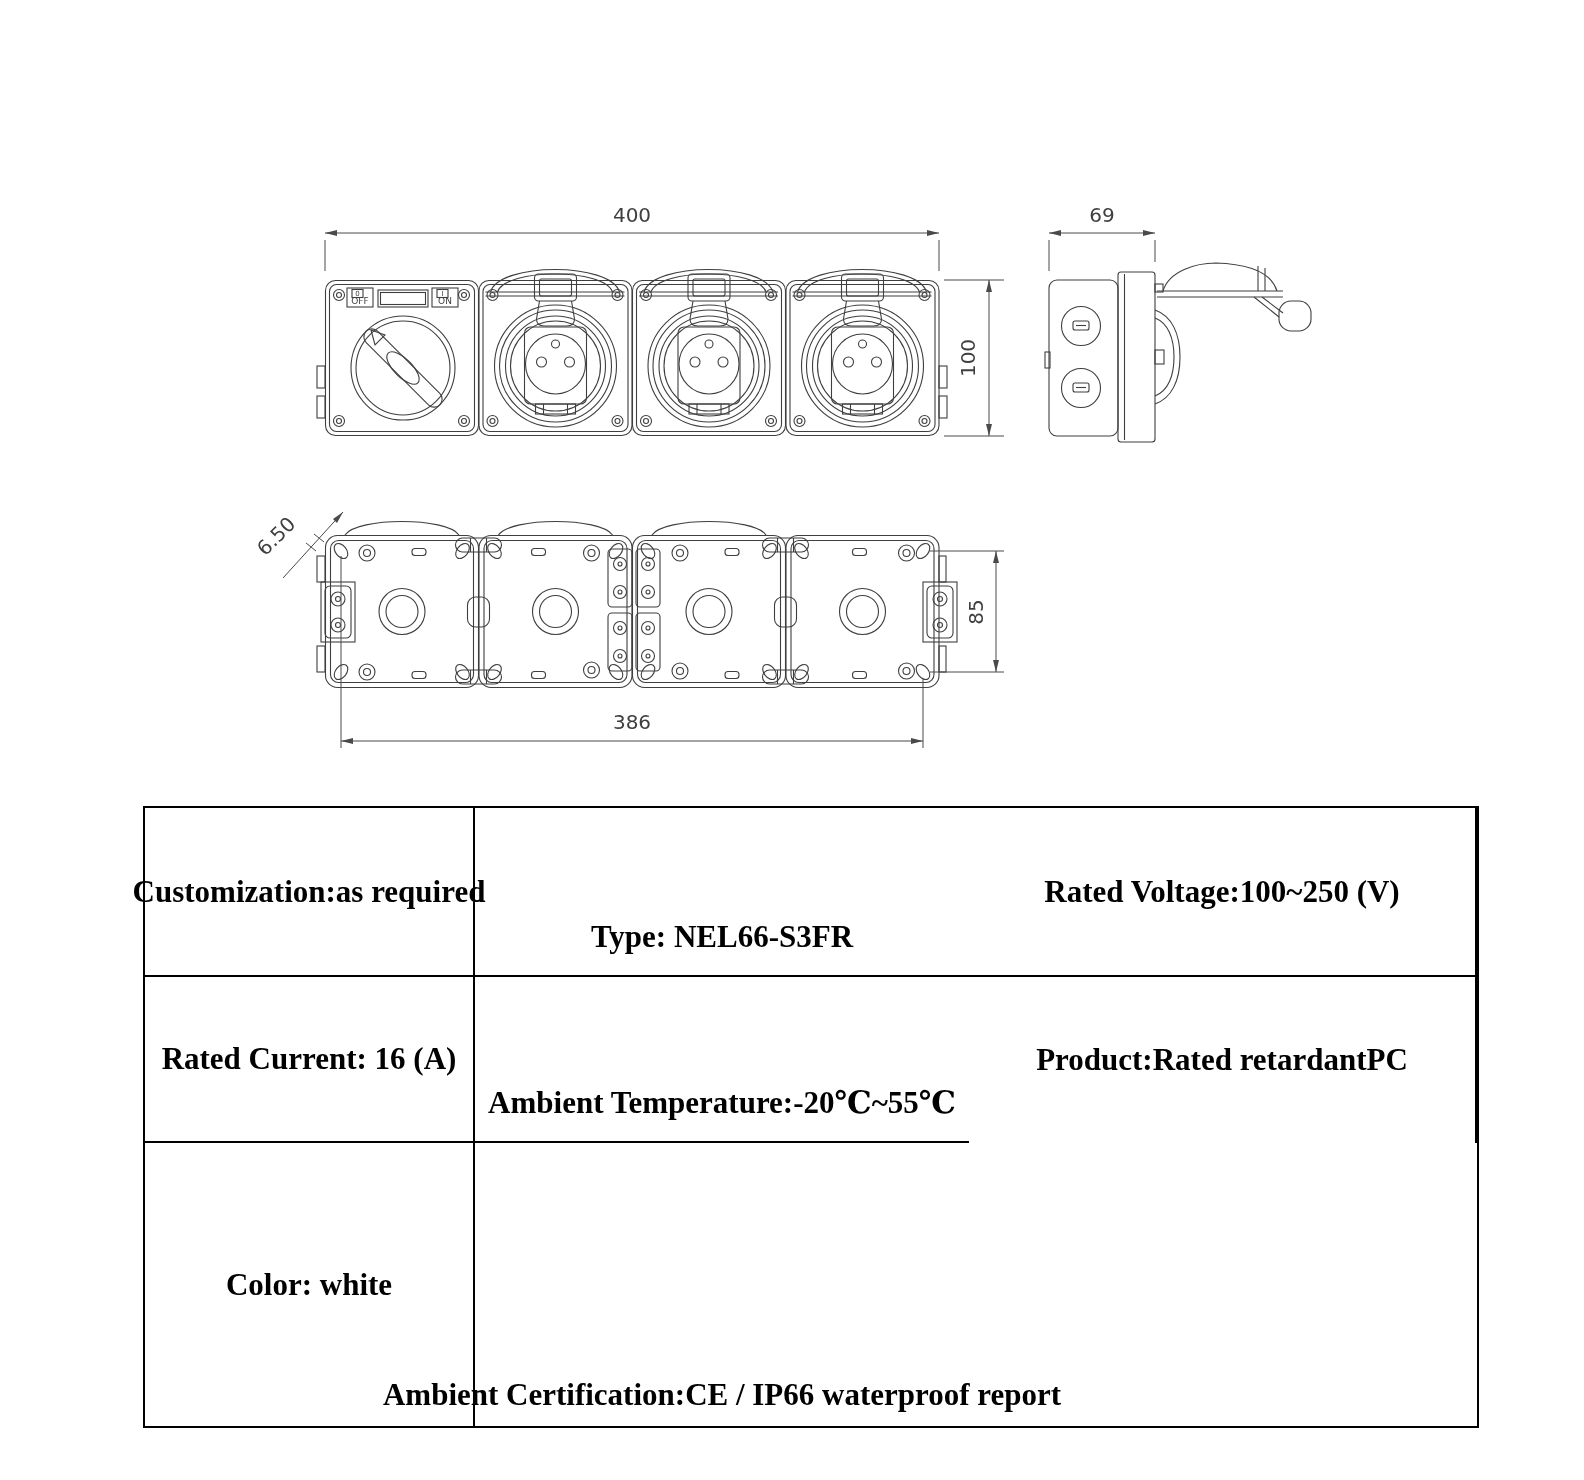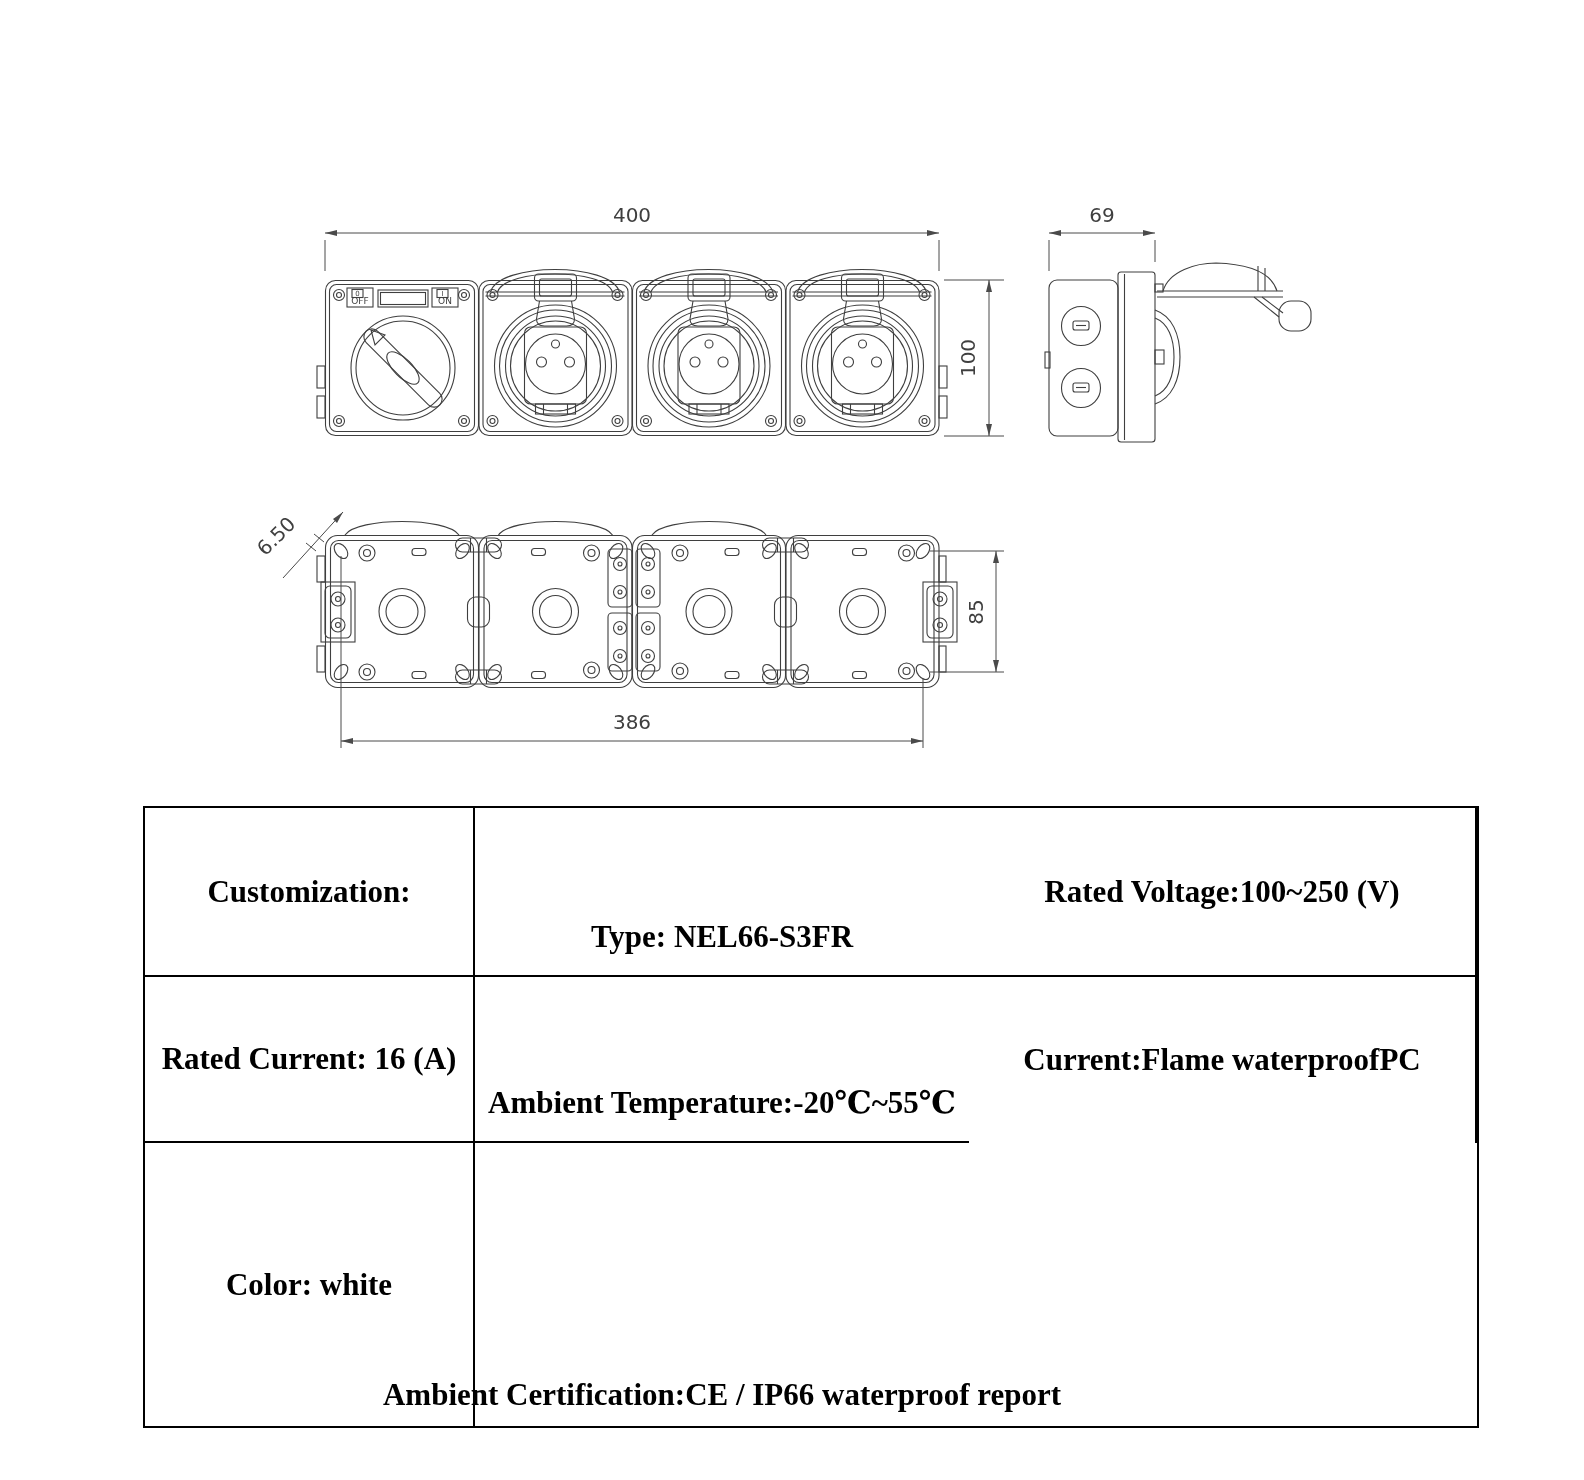--- a/index.html
+++ b/index.html
@@ -263,40 +263,41 @@
       <line x1="341" y1="741" x2="923" y2="741"></line>
       <polygon points="341,741 353,738 353,744"></polygon>
       <polygon points="923,741 911,738 911,744"></polygon>
       <text class="lbl" x="632" y="729" font-size="20">386</text>
     </g>
   </svg>
 
   <div class="spec-table">
     <div class="cell">
       <div class="line">Customization:</div>
+      <div class="line">as required</div>
     </div>
     <div class="cell last-col">
       <div class="line">Type: NEL66-S3FR</div>
     </div>
 
     <div class="cell">
       <div class="line">Rated Voltage:</div>
       <div class="line">100~250 (V)</div>
     </div>
     <div class="cell">
       <div class="line">Rated Current: 16 (A)</div>
     </div>
     <div class="cell last-col">
       <div class="line">Ambient Temperature:</div>
       <div class="line">-20℃~55℃</div>
     </div>
 
     <div class="cell r3 last-row">
-      <div class="line">Current:</div>
-      <div class="line">Flame waterproof</div>
+      <div class="line">Product:</div>
+      <div class="line">Rated retardant</div>
       <div class="line">PC</div>
     </div>
     <div class="cell r3 last-row">
       <div class="line">Color: white</div>
     </div>
     <div class="cell r3 last-col last-row">
       <div class="line">Ambient Certification:</div>
       <div class="line">CE / IP66 waterproof report</div>
     </div>
   </div>

